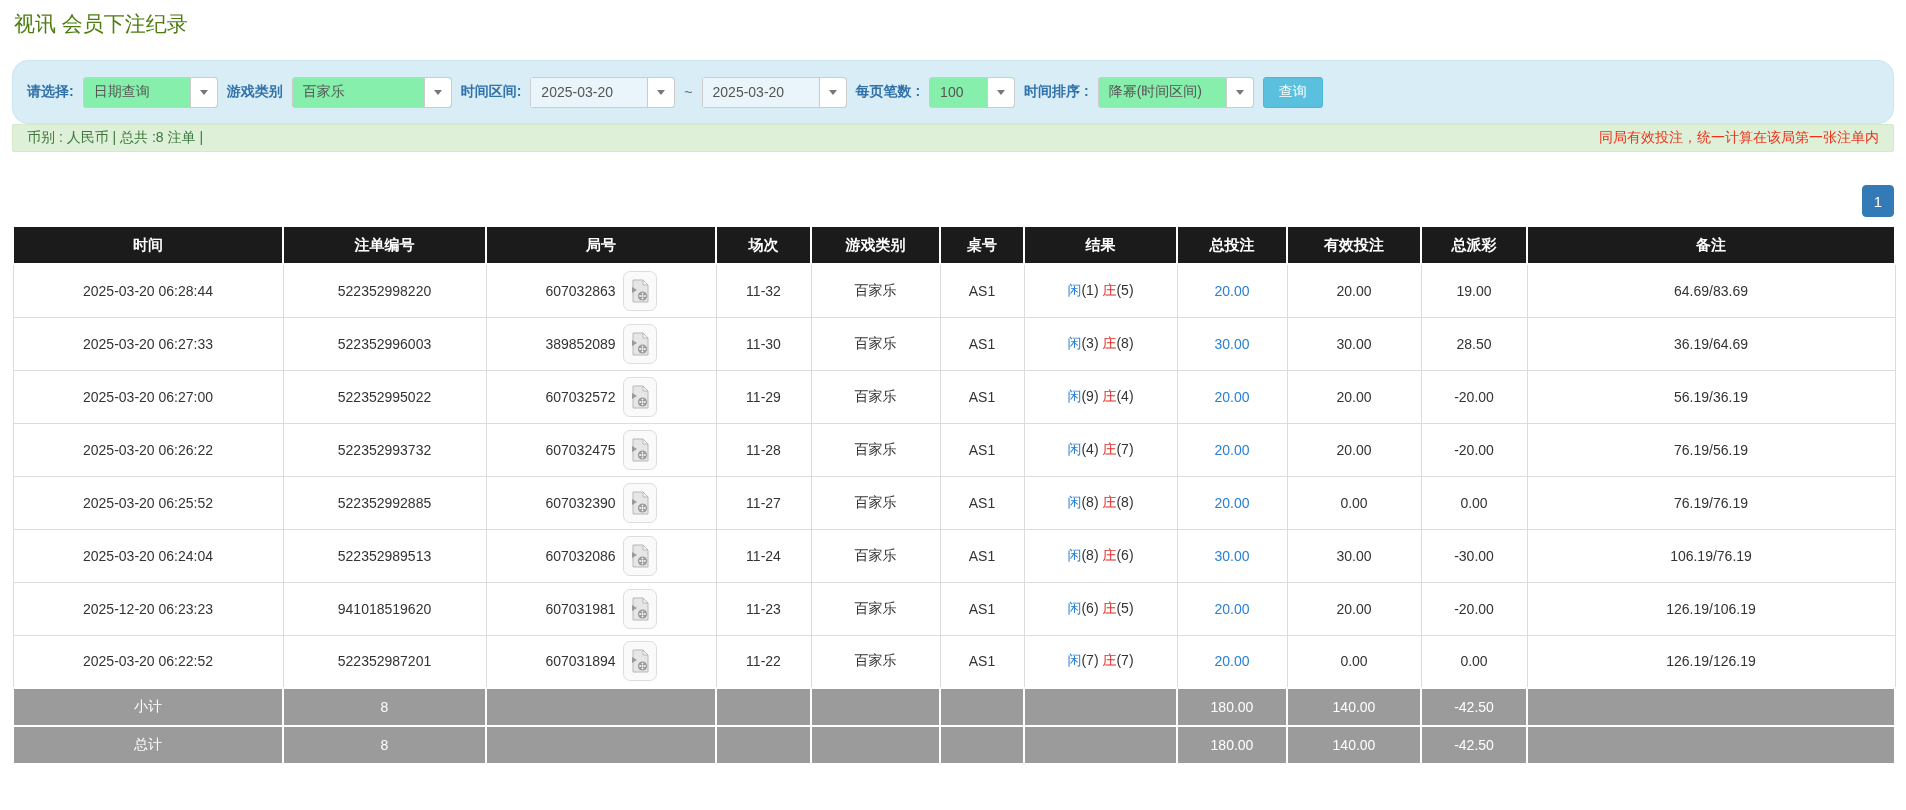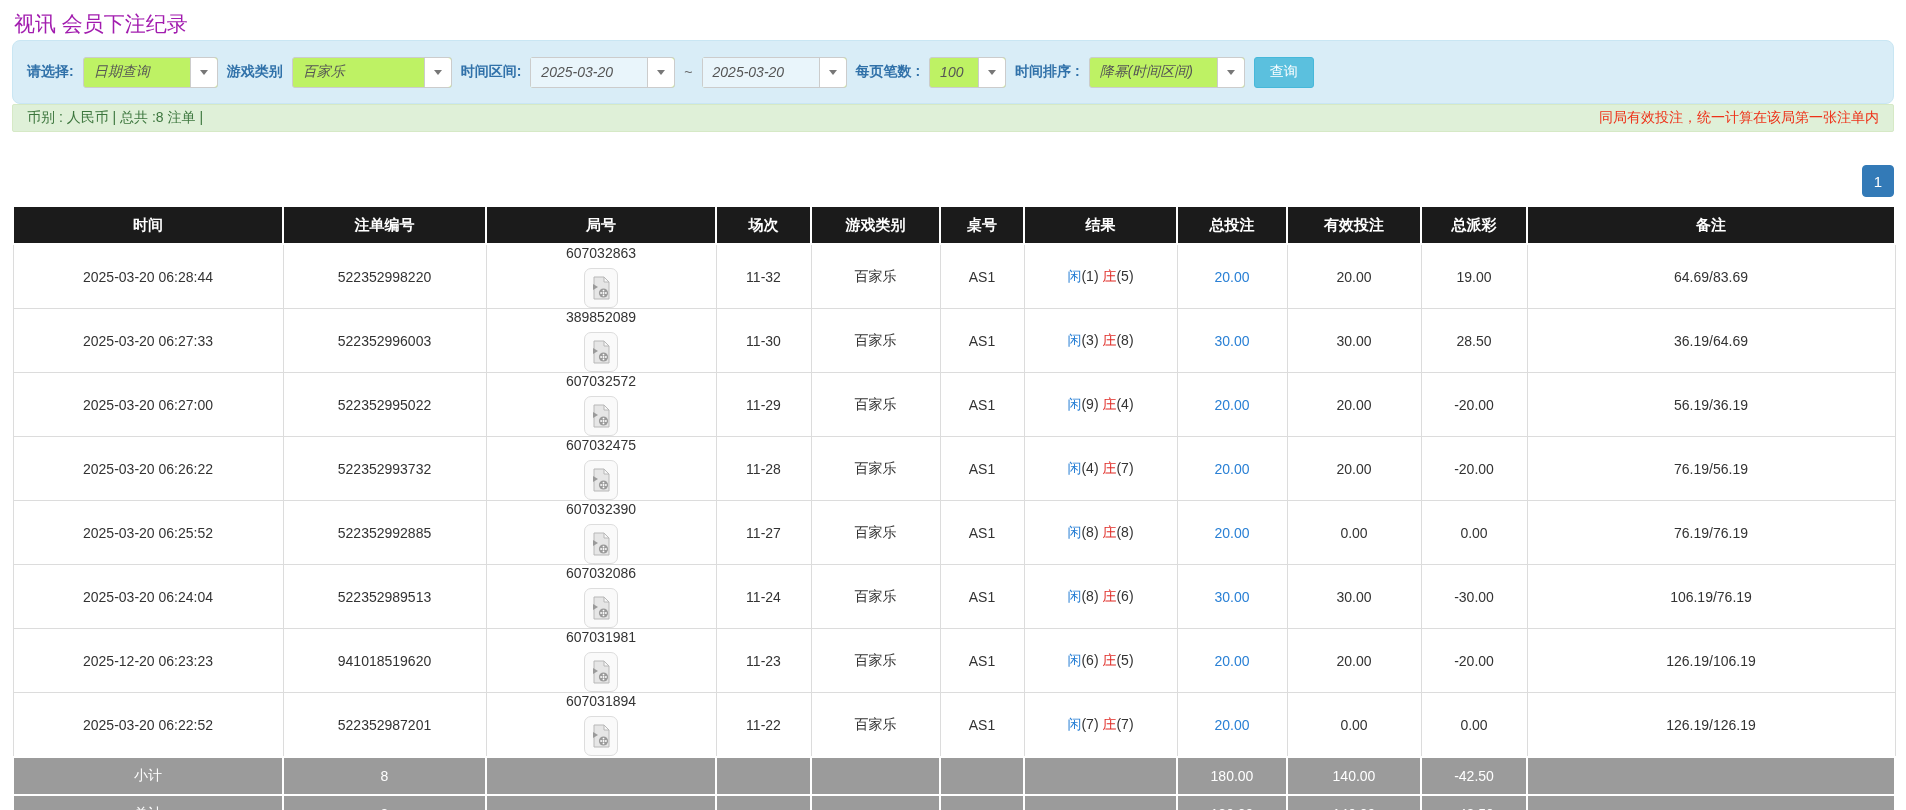--- a/index.html
+++ b/index.html
@@ -5,43 +5,42 @@
   * { box-sizing: border-box; margin: 0; padding: 0; }
   html, body { width: 1906px; background: #fff; }
   body {
     font-family: "Liberation Sans", "DejaVu Sans", sans-serif;
     color: #333;
     font-size: 14px;
   }
   .page { padding: 8px 12px 0 12px; width: 1906px; }
 
   
-  .page-title { font-size: 21px; font-weight: 400; color: #a21caf; margin: 2px 0 2px 2px; }
+  .page-title { font-size: 21px; font-weight: 400; color: #4d7c0f; margin: 2px 0 22px 2px; }
 
   
   .filter-bar {
     background: var(--filter-bar-bg, #d9edf7);
     border: 1px solid #c9e6f3;
-    border-radius: 8px;
+    border-radius: 16px;
     height: 64px;
     display: flex;
     align-items: center;
     padding: 0 14px;
     gap: 9px;
   }
   .f-label { color: var(--accent-label, #3071a9); font-weight: bold; font-size: 14px; white-space: nowrap; }
   .select {
-    background: #bef264;
+    background: #86efac;
     border: 1px solid #ccc;
     border-radius: 3px;
     height: 31px;
     display: flex;
     align-items: stretch;
     cursor: pointer;
-    font-style: italic;
   }
   .select .sel-text {
     display: flex; align-items: center;
     padding: 0 10px;
     font-size: 14px; color: #555;
     flex: 1 1 auto;
     overflow: hidden; white-space: nowrap;
   }
   .select .sel-caret-box {
     width: 27px;
@@ -52,21 +51,21 @@
   }
   .caret {
     width: 0; height: 0;
     border-left: 4px solid transparent;
     border-right: 4px solid transparent;
     border-top: 5px solid #777;
   }
   .w-mode { width: 135px; }
   .w-game { width: 160px; }
   .w-date { width: 145px; }
-  .w-size { width: 77px; }
+  .w-size { width: 86px; }
   .w-sort { width: 156px; }
   .select.date-select .sel-text { background: #e9f5fb; }
   .tilde { color: #666; }
   .btn-search {
     height: 31px;
     padding: 0 15px;
     background: var(--button-bg, #5bc0de);
     color: #fff;
     border: 1px solid #46b8da;
     border-radius: 3px;
@@ -137,21 +136,21 @@
     background: var(--summary-bg, #9b9b9b);
     color: #fff;
     border: 2px solid #fff;
     height: 38px;
   }
   .blue-val { color: var(--link-blue, #2a80d5); cursor: pointer; }
   .neg { color: var(--negative-red, #ff0000); }
   .res-p { color: var(--player-blue, #2a80d5); }
   .res-b { color: var(--banker-red, #e02d28); }
   .res-n { color: #333; }
-  .round-wrap { display: inline-flex; align-items: center; gap: 7px; justify-content: center; flex-direction: column; }
+  .round-wrap { display: inline-flex; align-items: center; gap: 7px; justify-content: center; }
   .video-btn {
     width: 34px; height: 40px;
     background: #fafafa;
     border: 1px solid #ddd;
     border-radius: 7px;
     display: inline-flex; align-items: center; justify-content: center;
     cursor: pointer;
   }
 </style>
 </head>

